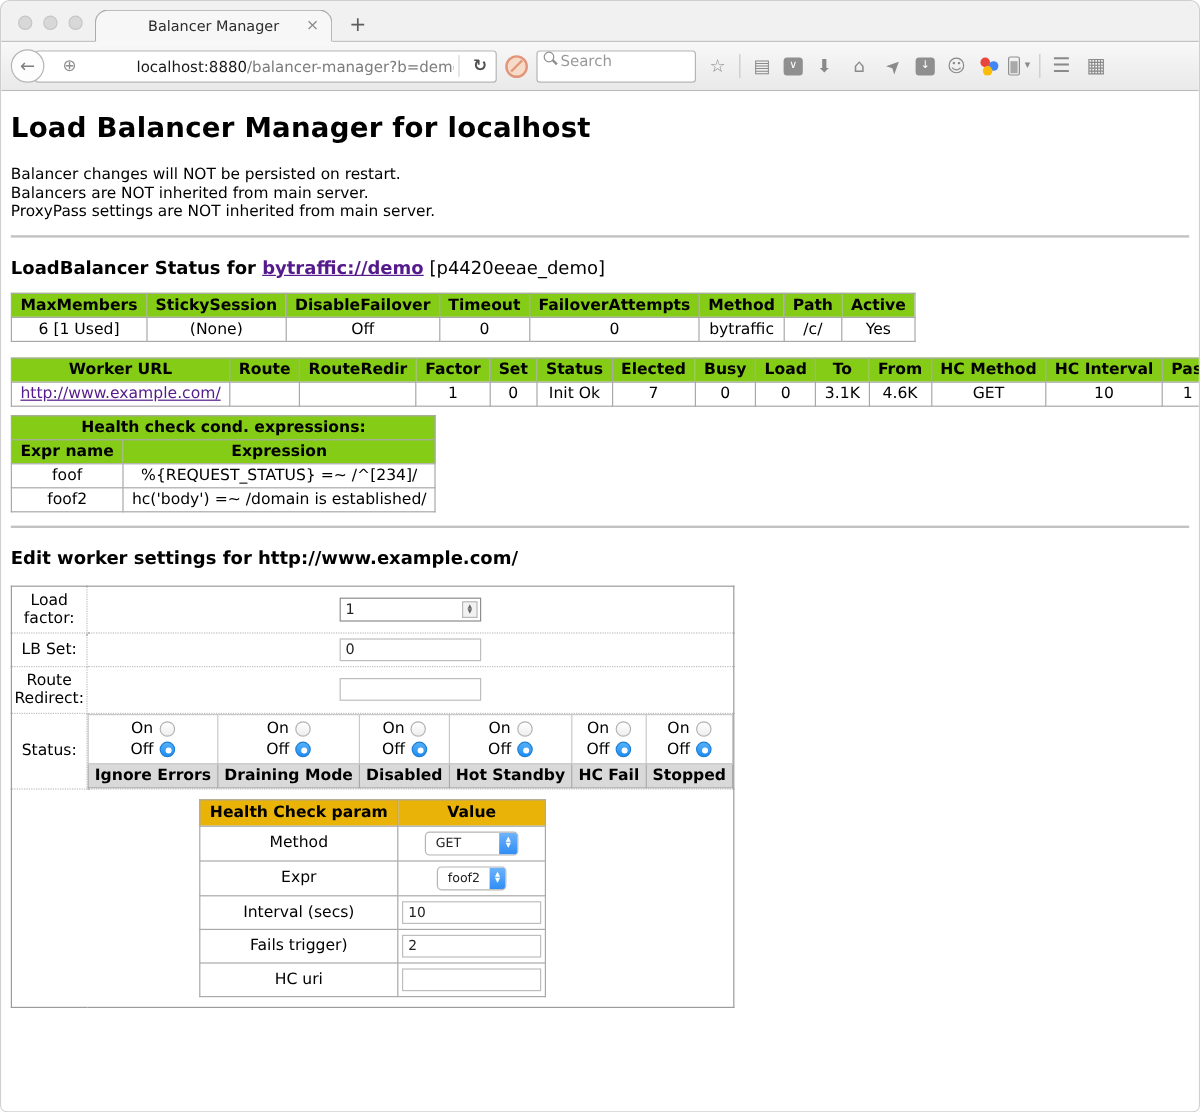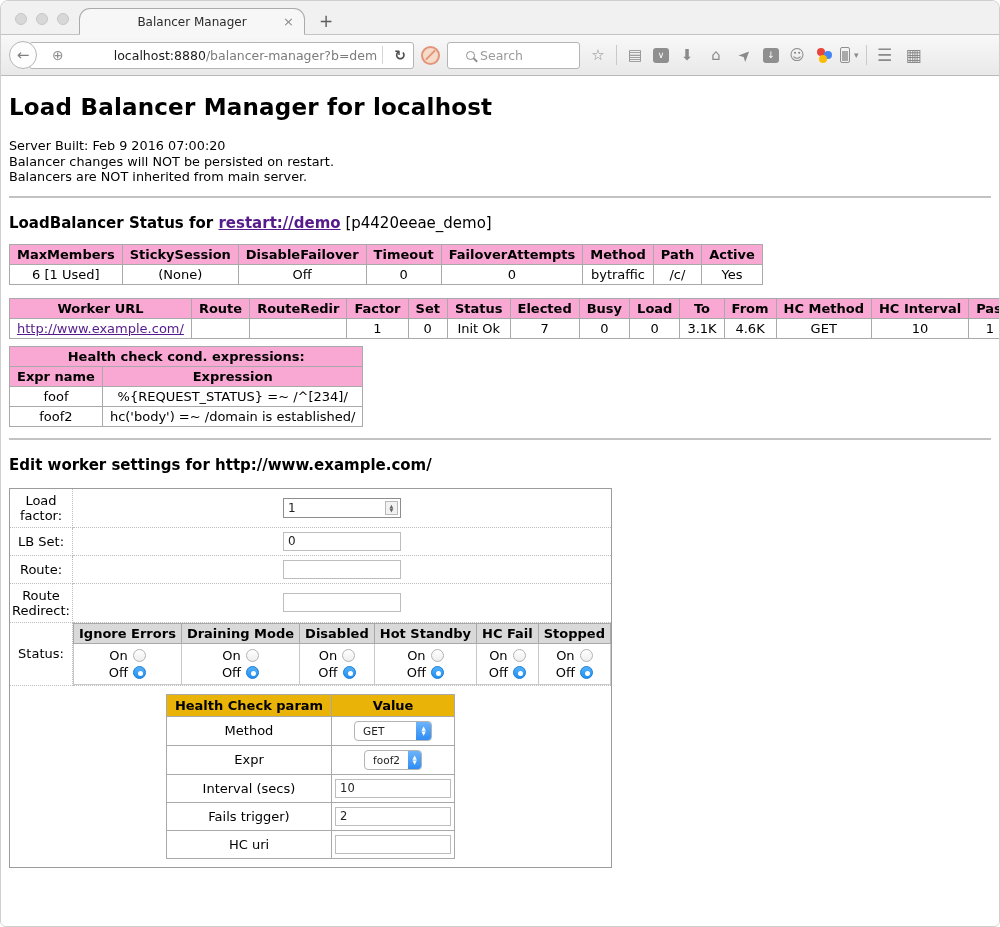--- a/index.html
+++ b/index.html
@@ -6,21 +6,21 @@
   html,body { background:#ffffff; }
   body { font-family:"DejaVu Sans", sans-serif; width:1000px; }
   .window { width:1000px; height:927px; border-radius:8px 8px 6px 6px; overflow:hidden;
             border:1px solid #cfcfcf; display:flex; flex-direction:column; }
 
   
   .titlebar { height:34px; background:#f1f1f1; border-bottom:1px solid #c3c3c3;
               display:flex; align-items:flex-end; position:relative; flex:none; }
   .traffic { position:absolute; left:14px; top:12px; display:flex; gap:9px; }
   .traffic span { width:12px; height:12px; border-radius:50%; background:#d8d8d8; border:1px solid #c6c6c6; }
-  .tab { margin-left:78px; width:226px; height:27px; background:#f7f7f7;
+  .tab { margin-left:78px; width:198px; height:27px; background:#f7f7f7;
          border:1px solid #ababab; border-bottom:1px solid #f7f7f7; margin-bottom:-1px;
          border-radius:11px 11px 0 0; display:flex; align-items:center; justify-content:center;
          position:relative; z-index:2; }
   .tab-title { font-size:12px; color:#2c2c2c; }
   .tab-close { position:absolute; right:10px; color:#8b8b8b; font-size:13px; line-height:1; cursor:default; }
   .newtab { margin-left:14px; margin-bottom:4px; color:#5e5e5e; font-size:17px; line-height:1; }
 
   
   .navbar { height:41px; background:linear-gradient(#f8f8f8,#e9e9e9); border-bottom:1px solid #b9b9b9;
             display:flex; align-items:center; padding:0 8px; gap:7px; flex:none; }
@@ -33,21 +33,21 @@
   .urltext { font-size:12.5px; white-space:nowrap; overflow:hidden; flex:1; }
   .url-domain { color:#1b1b1b;padding-left:44px; }
   .url-path { color:#7c7c7c; }
   .url-sep { width:1px; height:18px; background:#d5d5d5; margin:0 4px; }
   .reload { color:#4f4f4f; font-size:14px; padding:0 7px; font-weight:bold; }
   .blockbtn { width:19px; height:19px; border-radius:50%; border:2px solid #e2957a; background:#f6dcc8;
               position:relative; flex:none; }
   .blockbtn::after { content:""; position:absolute; left:1px; top:6.5px; width:13px; height:2px;
                      background:#e2957a; transform:rotate(-45deg); }
   .searchbox { height:27px; width:133px; background:#fff; border:1px solid #b5b5b5; border-radius:3px;
-               display:flex; align-items:center; padding:0 18px; gap:5px; }
+               display:flex; align-items:flex-start; padding:0 5px; gap:5px; }
   .mag { width:9px; height:9px; border:1.5px solid #8f8f8f; border-radius:50%; position:relative; flex:none; }
   .mag::after { content:""; position:absolute; width:5px; height:1.5px; background:#8f8f8f;
                 right:-4px; bottom:-2px; transform:rotate(45deg); }
   .searchbox input { border:none; outline:none; width:100%; font-size:12.5px; color:#333;
                      font-family:"DejaVu Sans",sans-serif; background:transparent; }
   .searchbox input::placeholder { color:#9a9a9a; }
   .tool-ic { color:#8a8a8a; font-size:15px; width:22px; text-align:center; line-height:1; }
   .tool-sep { width:1px; height:20px; background:#c9c9c9; }
   .ic-box { width:16px; height:15px; background:#8f8f8f; border-radius:3px; color:#fff;
             display:flex; align-items:center; justify-content:center; font-size:9px; line-height:1; flex:none; }
@@ -65,21 +65,21 @@
   .page { background:#fff; flex:1; padding:10px 8px 0 8px; font-size:13px; color:#000; }
   h1.pg-title { font-size:23px; font-weight:bold; margin:8px 0 18px 0; letter-spacing:0.2px; }
   .srvinfo { line-height:15.5px; font-size:12.8px; }
   hr.rule { border:none; border-top:2px solid #c2c2c2; margin:11px 0; }
   h3.sec { font-size:15px; font-weight:bold; margin:16px 0 12px 0; }
   h3.sec a { color:#551a8b; text-decoration:underline; }
   .bracket { font-weight:normal; }
 
   table.tbl { border-collapse:collapse; font-size:13px; }
   table.tbl th, table.tbl td { border:1px solid #a9a9a9; padding:2px 7px; text-align:center; white-space:nowrap; }
-  table.tbl th { background:#f9a8d4; font-weight:bold; }
+  table.tbl th { background:#84cc16; font-weight:bold; }
   table.tbl td a { color:#551a8b; text-decoration:underline; }
   .lb-tbl { margin-top:4px; }
   .wk-tbl { margin-top:13px; width:984px; }
   .wk-tbl td:first-child { text-align:left; }
   .ex-tbl { margin-top:7px; width:312px; }
   .ex-tbl td.exprv { white-space:nowrap; }
 
   
   table.form { width:565px; border:1px solid #9c9c9c; border-collapse:collapse; margin-top:14px; font-size:13px; }
   table.form > tbody > tr > td { border:1px dotted #bdbdbd; padding:4px 2px; text-align:center; }
@@ -168,28 +168,28 @@
     <span class="tool-sep"></span>
     <span class="tool-ic" style="font-size:17px;">☰</span>
     <span class="tool-ic" style="font-size:17px;">▦</span>
   </div>
 
   <div class="page">
 
     <h1 class="pg-title">Load Balancer Manager for localhost</h1>
 
     <div class="srvinfo">
-      <div>Server Built: Feb 9 2016 07:00:20</div>
       <div>Balancer changes will NOT be persisted on restart.</div>
       <div>Balancers are NOT inherited from main server.</div>
+      <div>ProxyPass settings are NOT inherited from main server.</div>
     </div>
 
     <hr class="rule">
 
-    <h3 class="sec"><span>LoadBalancer Status for </span><a href="#">restart://demo</a><span class="bracket"> [p4420eeae_demo]</span></h3>
+    <h3 class="sec"><span>LoadBalancer Status for </span><a href="#">bytraffic://demo</a><span class="bracket"> [p4420eeae_demo]</span></h3>
 
     <table class="tbl lb-tbl">
       <tbody>
           <tr>
         <th>MaxMembers</th>
         <th>StickySession</th>
         <th>DisableFailover</th>
         <th>Timeout</th>
         <th>FailoverAttempts</th>
         <th>Method</th>
@@ -281,102 +281,98 @@
             <input class="num" value="1" style="">
             <span class="spin">▲<br>▼</span>
           </span>
         </td>
       </tr>
       <tr>
         <td class="flabel">LB Set:</td>
         <td><input class="txt" value="0" style=""></td>
       </tr>
       <tr>
-        <td class="flabel">Route:</td>
-        <td><input class="txt" value="" style=""></td>
-      </tr>
-      <tr>
         <td class="flabel">Route Redirect:</td>
         <td><input class="txt" value="" style=""></td>
       </tr>
       <tr>
         <td class="flabel">Status:</td>
         <td style="padding:0;">
           <table class="stat">
             <tbody>
                   <tr>
+              <td>
+                <div class="radio-row">
+                        <span>On</span>
+                        <span class="radio"></span>
+                      </div>
+                <div class="radio-row">
+                        <span>Off</span>
+                        <span class="radio checked"></span>
+                      </div>
+              </td>
+              <td>
+                <div class="radio-row">
+                        <span>On</span>
+                        <span class="radio"></span>
+                      </div>
+                <div class="radio-row">
+                        <span>Off</span>
+                        <span class="radio checked"></span>
+                      </div>
+              </td>
+              <td>
+                <div class="radio-row">
+                        <span>On</span>
+                        <span class="radio"></span>
+                      </div>
+                <div class="radio-row">
+                        <span>Off</span>
+                        <span class="radio checked"></span>
+                      </div>
+              </td>
+              <td>
+                <div class="radio-row">
+                        <span>On</span>
+                        <span class="radio"></span>
+                      </div>
+                <div class="radio-row">
+                        <span>Off</span>
+                        <span class="radio checked"></span>
+                      </div>
+              </td>
+              <td>
+                <div class="radio-row">
+                        <span>On</span>
+                        <span class="radio"></span>
+                      </div>
+                <div class="radio-row">
+                        <span>Off</span>
+                        <span class="radio checked"></span>
+                      </div>
+              </td>
+              <td>
+                <div class="radio-row">
+                        <span>On</span>
+                        <span class="radio"></span>
+                      </div>
+                <div class="radio-row">
+                        <span>Off</span>
+                        <span class="radio checked"></span>
+                      </div>
+              </td>
+            </tr>
+            <tr>
               <th>Ignore Errors</th>
               <th>Draining Mode</th>
               <th>Disabled</th>
               <th>Hot Standby</th>
               <th>HC Fail</th>
               <th>Stopped</th>
             </tr>
-            <tr>
-              <td>
-                <div class="radio-row">
-                        <span>On</span>
-                        <span class="radio"></span>
-                      </div>
-                <div class="radio-row">
-                        <span>Off</span>
-                        <span class="radio checked"></span>
-                      </div>
-              </td>
-              <td>
-                <div class="radio-row">
-                        <span>On</span>
-                        <span class="radio"></span>
-                      </div>
-                <div class="radio-row">
-                        <span>Off</span>
-                        <span class="radio checked"></span>
-                      </div>
-              </td>
-              <td>
-                <div class="radio-row">
-                        <span>On</span>
-                        <span class="radio"></span>
-                      </div>
-                <div class="radio-row">
-                        <span>Off</span>
-                        <span class="radio checked"></span>
-                      </div>
-              </td>
-              <td>
-                <div class="radio-row">
-                        <span>On</span>
-                        <span class="radio"></span>
-                      </div>
-                <div class="radio-row">
-                        <span>Off</span>
-                        <span class="radio checked"></span>
-                      </div>
-              </td>
-              <td>
-                <div class="radio-row">
-                        <span>On</span>
-                        <span class="radio"></span>
-                      </div>
-                <div class="radio-row">
-                        <span>Off</span>
-                        <span class="radio checked"></span>
-                      </div>
-              </td>
-              <td>
-                <div class="radio-row">
-                        <span>On</span>
-                        <span class="radio"></span>
-                      </div>
-                <div class="radio-row">
-                        <span>Off</span>
-                        <span class="radio checked"></span>
-                      </div>
-              </td>
-            </tr>
           </tbody>
               </table>
         </td>
       </tr>
       <tr>
         <td colspan="2">
           <table class="hc">
             <tbody>
                   <tr>
               <th>Health Check param</th>

